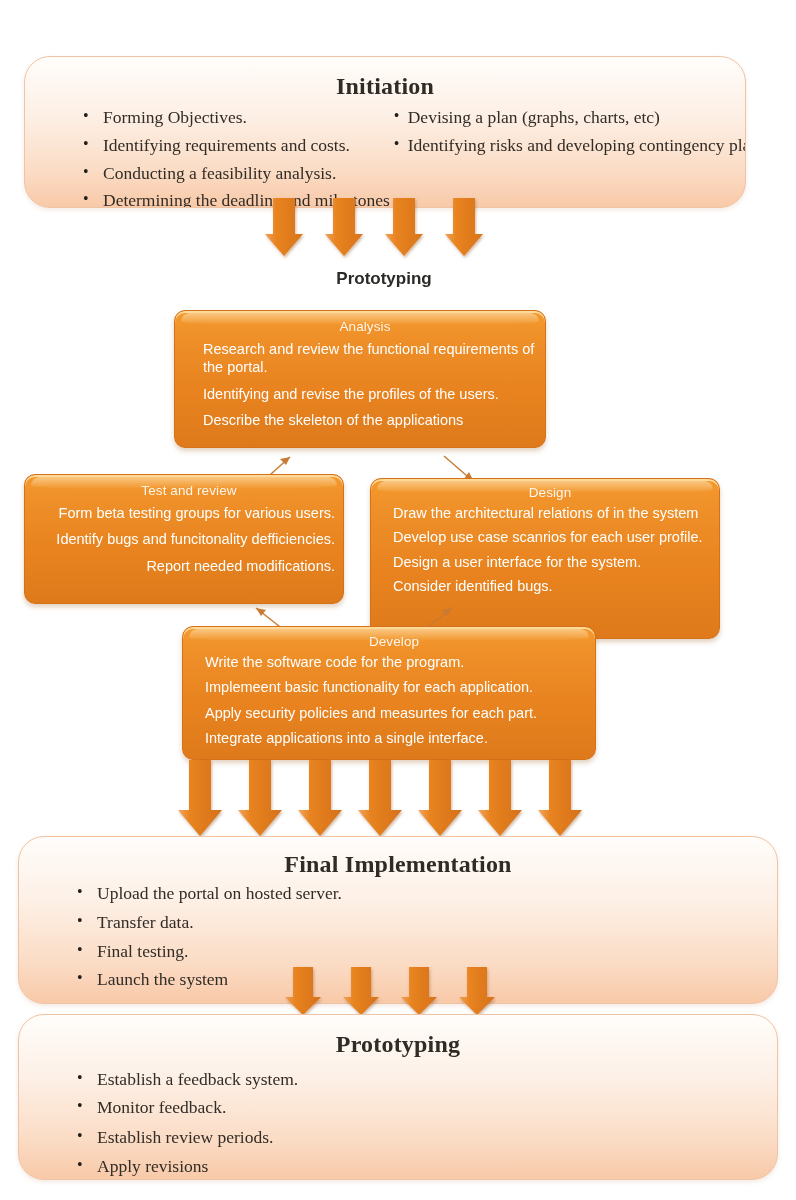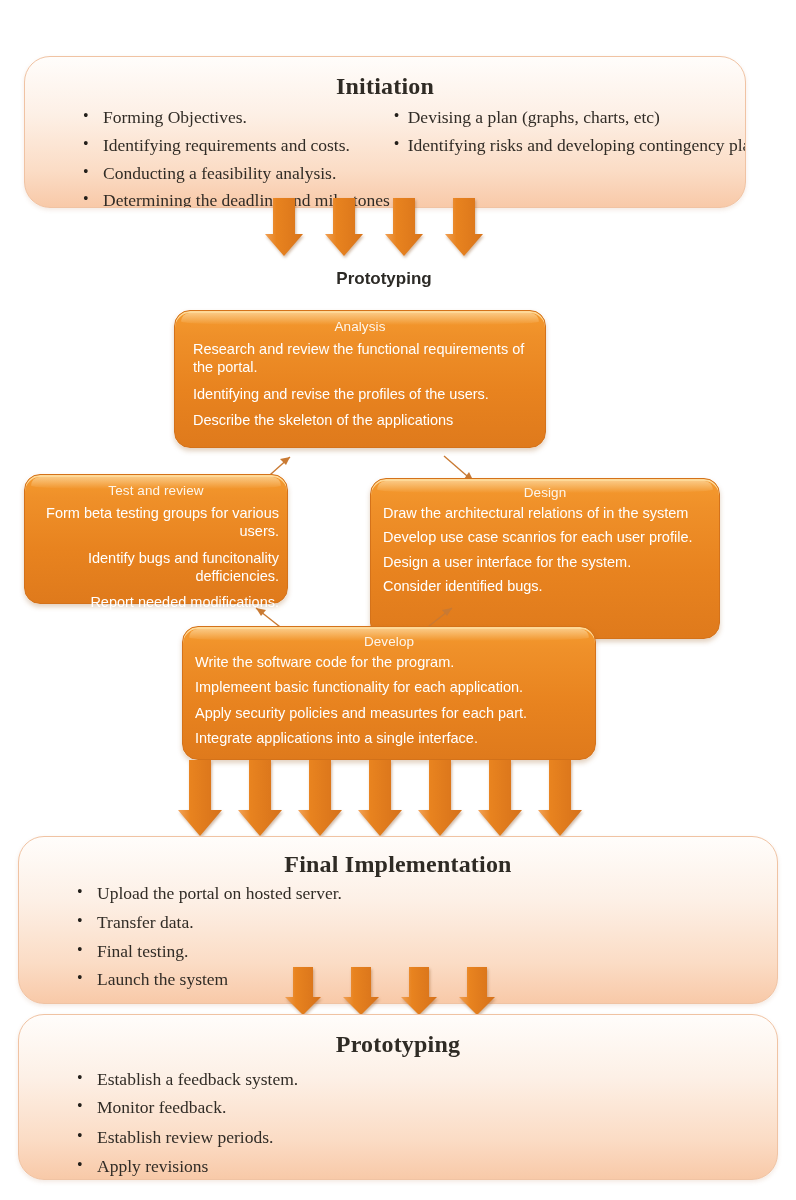--- a/index.html
+++ b/index.html
@@ -64,26 +64,27 @@
     font-size: 16px;
     color: #231f1a;
   }
   .light-box ul.tight li::before { left: 4px; }
   .light-box ul.tight li { padding-left: 18px; }
 
   
   .orange-box {
     position: absolute;
     box-sizing: border-box;
-    border-radius: 16px;
+    border-radius: 11px;
     background: linear-gradient(to bottom, #f59a2e 0%, #ef9029 18%, #e8831f 58%, #df7a1c 100%);
     border: 1px solid #d4721a;
     box-shadow: 0 3px 5px rgba(150,90,30,0.28), inset 0 2px 0 rgba(255,228,170,0.85);
     overflow: visible;
     color: #ffffff;
+    padding-left: 10px;
   }
   .orange-box::before {
     
     content: "";
     position: absolute;
     left: 6px; right: 6px; top: 2px;
     height: 12px;
     border-radius: 12px 12px 40% 40%;
     background: linear-gradient(to bottom, rgba(255,238,200,0.55), rgba(255,210,140,0.0));
     pointer-events: none;
@@ -195,21 +196,21 @@
   <svg class="connector" style="left:258px; top:452px;" width="40" height="34" viewBox="0 0 40 34">
     <line x1="4" y1="30" x2="32" y2="5" stroke="#c97a33" stroke-width="1.4"></line>
     <path d="M32 5 L22 7 L28 13 Z" fill="#c97a33"></path>
   </svg>
 
   <svg class="connector" style="left:440px; top:452px;" width="42" height="36" viewBox="0 0 42 36">
     <line x1="4" y1="4" x2="34" y2="30" stroke="#c97a33" stroke-width="1.4"></line>
     <path d="M34 30 L24 27 L29 20 Z" fill="#c97a33"></path>
   </svg>
 
-  <div class="orange-box" style="left:24px; top:474px; width:264px; height:130px;">
+  <div class="orange-box" style="left:24px; top:474px; width:320px; height:130px;">
     <div class="ob-title">Test and review</div>
     <ul class="ob-lines" style="padding-left:0;text-align:right;">
       <li>Form  beta testing groups for various users.</li>
       <li>Identify bugs and funcitonality defficiencies.</li>
       <li>Report needed modifications.</li>
     </ul>
   </div>
 
   <div class="orange-box" style="left:370px; top:478px; width:350px; height:161px;">
     <div class="ob-title" style="padding-top:6px;">Design</div>

